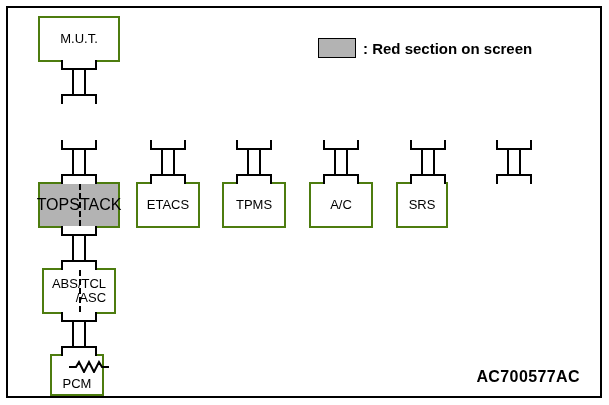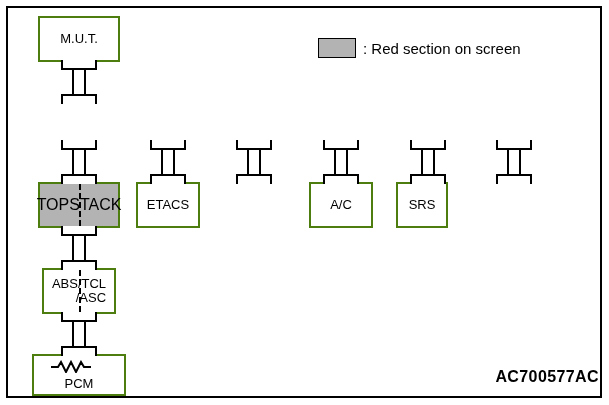--- a/index.html
+++ b/index.html
@@ -37,21 +37,21 @@
   #legend-swatch{width:38px;height:20px;background:#b3b3b3;border:1px solid #000;box-sizing:border-box;}
   #legend-text{font-size:15px;white-space:nowrap;}
 
   #code{position:absolute;font-size:16px;font-weight:bold;letter-spacing:.4px;}
 </style>
 </head>
 <body>
 
 <div id="frame">
 
-  <div id="legend" style="left:310px;top:30px;">
+  <div id="legend" style="left:310px;top:30px;font-weight:bold;">
     <span id="legend-swatch"></span>
     <span id="legend-text">: Red section on screen</span>
   </div>
 
   <div class="node" style="left:30px;top:8px;width:82px;height:46px;">
     <span class="lbl">M.U.T.</span>
   </div>
   <div class="tab bottom" style="left:53px;top:52px;width:36px;height:10px;"></div>
   <div class="wire" style="left:64px;top:60px;height:34px;"></div>
   <div class="wire" style="left:76px;top:60px;height:34px;"></div>
@@ -90,20 +90,23 @@
 
   <div class="node filled" style="left:30px;top:174px;width:82px;height:46px;">
     <span class="divider" style="left:50%;"></span>
     <span class="lbl small">TOPSTACK</span>
   </div>
 
   <div class="node" style="left:128px;top:174px;width:64px;height:46px;">
     <span class="lbl">ETACS</span>
   </div>
 
+  <div class="node" style="left:214px;top:174px;width:64px;height:46px;">
+    <span class="lbl">TPMS</span>
+  </div>
 
   <div class="node" style="left:301px;top:174px;width:64px;height:46px;">
     <span class="lbl">A/C</span>
   </div>
 
   <div class="node" style="left:388px;top:174px;width:52px;height:46px;">
     <span class="lbl">SRS</span>
   </div>
 
 
@@ -116,22 +119,22 @@
     <span class="divider" style="left:50%;"></span>
     <span class="lbl">ABS/TCL
 /ASC</span>
   </div>
 
   <div class="tab bottom" style="left:53px;top:304px;width:36px;height:10px;"></div>
   <div class="wire" style="left:64px;top:312px;height:32px;"></div>
   <div class="wire" style="left:76px;top:312px;height:32px;"></div>
   <div class="tab top" style="left:53px;top:338px;width:36px;height:10px;"></div>
 
-  <div class="node" style="left:24px;top:346px;width:94px;height:42px;align-items:flex-end;padding-bottom:3px;">
+  <div class="node" style="left:42px;top:346px;width:54px;height:42px;align-items:flex-end;padding-bottom:3px;">
     <svg class="res" style="left:16px;top:4px;" width="42" height="13" viewBox="0 0 42 13">
       <path d="M1 7 H8 L11 2 L16 12 L21 2 L26 12 L31 2 L34 7 H41" fill="none" stroke="#000" stroke-width="2"></path>
     </svg>
     <span class="lbl">PCM</span>
   </div>
 
-  <div id="code" style="right:1px;bottom:10px;margin-left:36px;">AC700577AC</div>
+  <div id="code" style="right:20px;bottom:10px;margin-left:36px;">AC700577AC</div>
 
 </div>
 
 </body></html>

